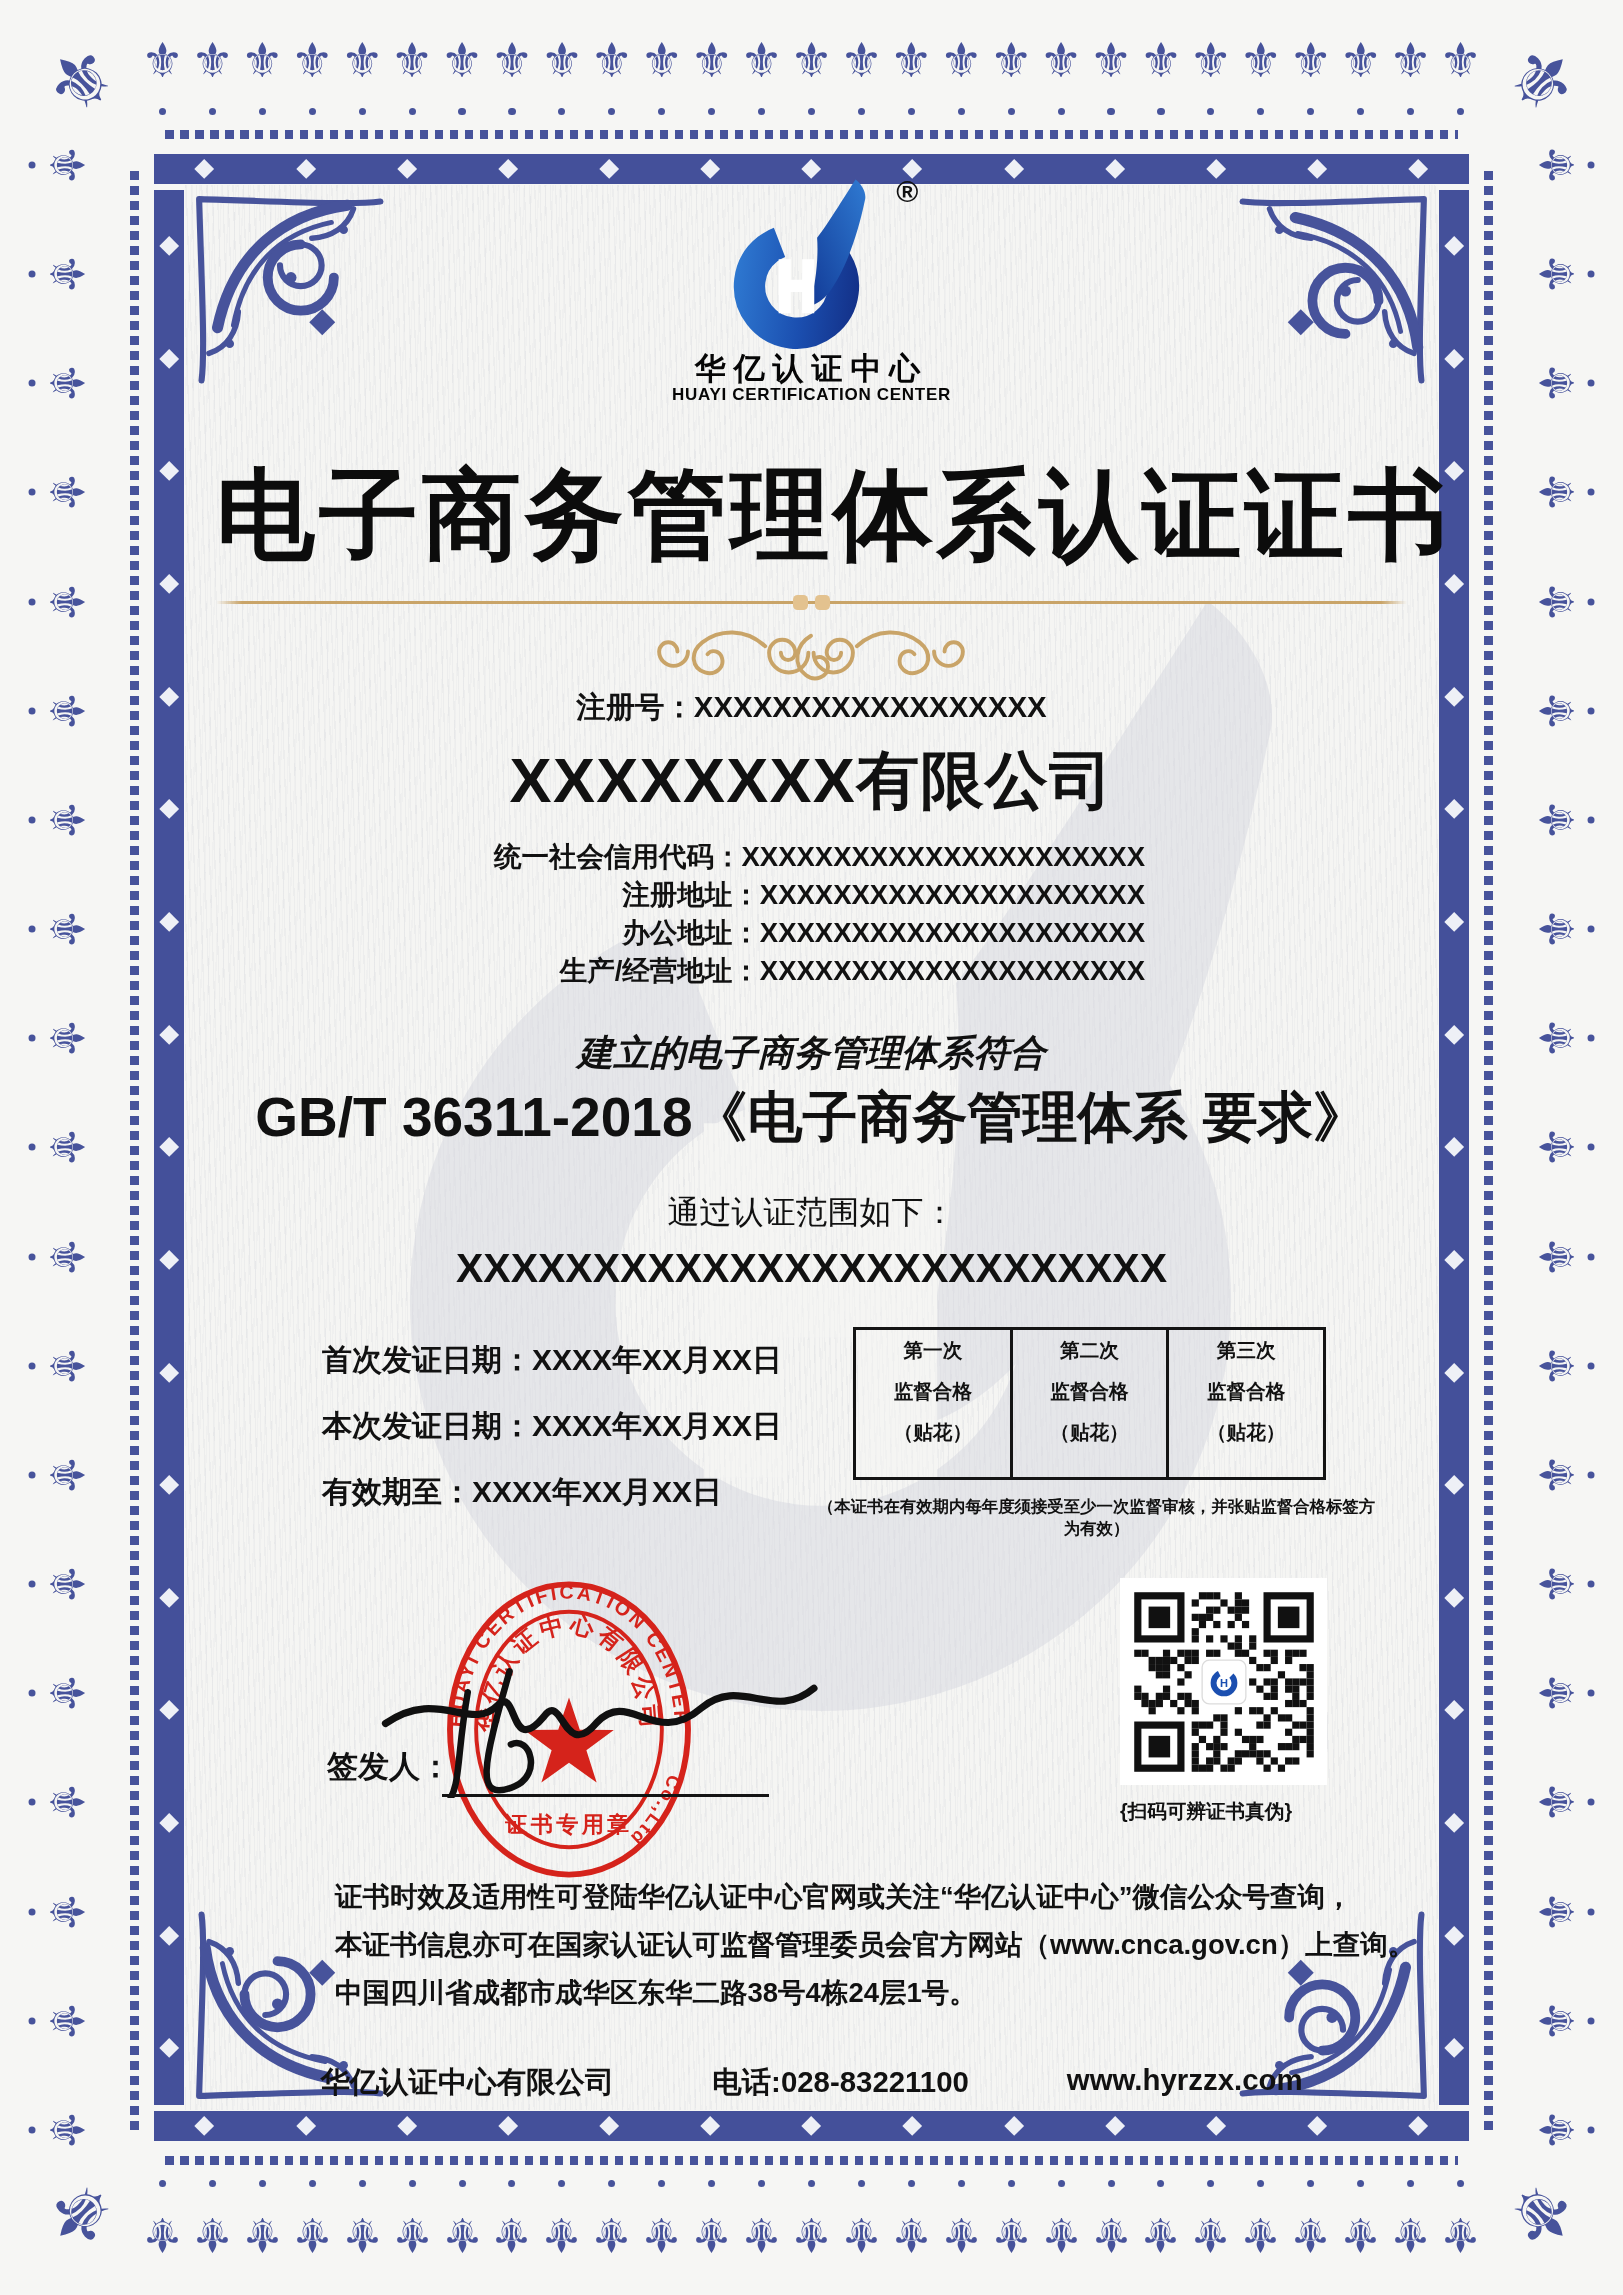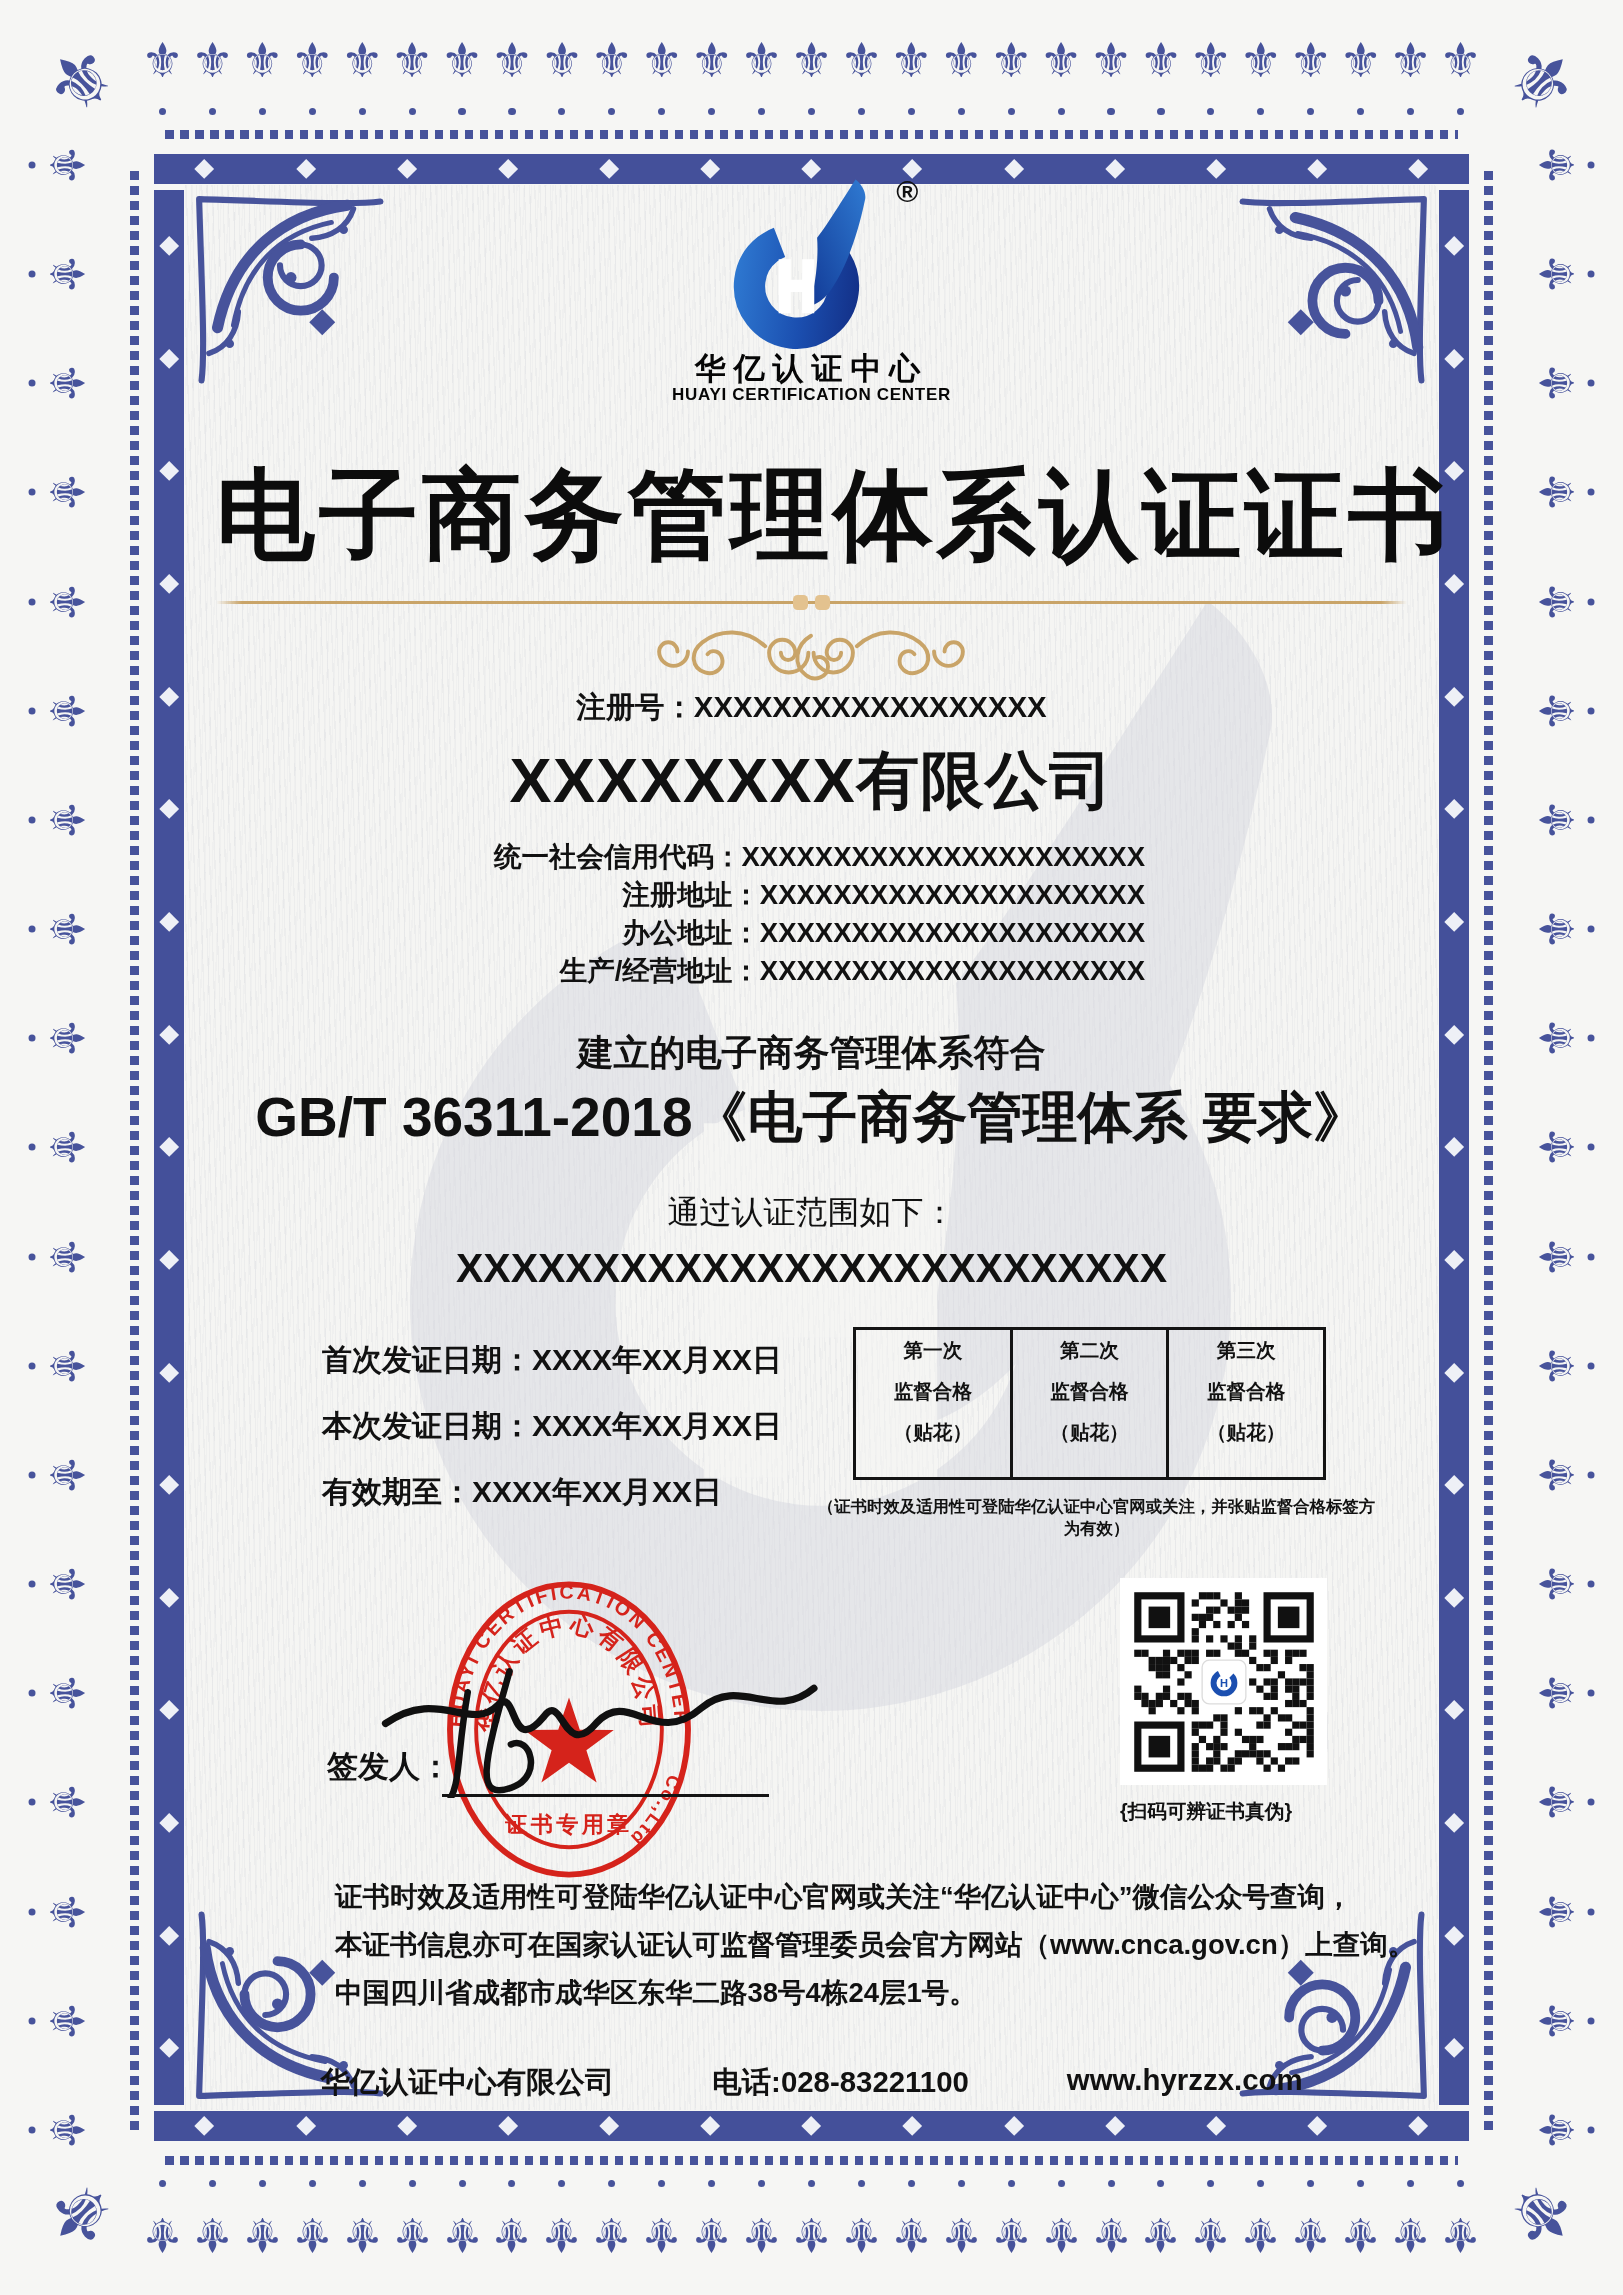--- a/index.html
+++ b/index.html
@@ -57,21 +57,21 @@
   .brand-cn{top:348px;font-size:31px;font-weight:700;letter-spacing:7.9px;color:#060606;}
   .brand-en{top:385px;font-size:17px;font-weight:700;letter-spacing:0.7px;color:#060606;}
   .title{top:450px;font-size:99px;font-weight:900;letter-spacing:3.9px;color:#0c0c0c;padding-left:44px;}
   .gold-line{top:601px;left:216px;right:216px;height:3.3px;background:linear-gradient(90deg,rgba(201,164,104,0) 0,#c9a468 26px,#c9a468 calc(100% - 26px),rgba(201,164,104,0) 100%);display:flex;justify-content:center;}
   .gold-line b{width:15.7px;height:15.7px;background:#e3c28f;margin:-6.5px 3.3px 0;border-radius:4.6px;}
   .flourish{top:612px;left:523px;width:576px;height:79px;}
   .reg-line{top:688px;font-size:29.4px;font-weight:700;}
   .company{top:738px;font-size:63px;font-weight:900;letter-spacing:1.3px;}
   .info-block{top:838px;left:50%;transform:translateX(-50%);width:667px;font-size:27.5px;
       font-weight:700;line-height:38px;text-align:right;white-space:nowrap;}
-  .statement{top:1029px;font-size:36px;font-weight:900;}
+  .statement{top:1029px;font-size:36px;font-weight:900;font-style:italic;}
   .standard{top:1081px;font-size:55px;font-weight:900;}
   .scope-head{top:1191px;font-size:32px;font-weight:400;}
   .scope-val{top:1245px;font-size:41px;font-weight:700;}
   .dates{left:322px;top:1327px;font-size:30px;font-weight:700;line-height:66px;white-space:nowrap;}
   .sup-table{left:853px;top:1327px;width:467px;height:147px;display:flex;border:3.3px solid #141414;}
   .sup-cell{flex:1;display:flex;flex-direction:column;justify-content:flex-start;align-items:center;
       font-size:19.6px;font-weight:700;line-height:41px;}
   .sup-cell + .sup-cell{border-left:3.3px solid #141414;}
   .sup-note{left:815px;top:1496px;width:563px;text-align:center;font-size:16.4px;font-weight:700;}
   .seal{left:399px;top:1569px;width:340px;height:321px;z-index:4;}
@@ -382,21 +382,21 @@
       <div>第二次</div>
       <div>监督合格</div>
       <div>（贴花）</div>
     </div>
     <div class="sup-cell">
       <div>第三次</div>
       <div>监督合格</div>
       <div>（贴花）</div>
     </div>
   </div>
-  <div class="abs sup-note">（证书时效及适用性可登陆华亿认证中心官网或关注，并张贴监督合格标签方为有效）</div>
+  <div class="abs sup-note">（本证书在有效期内每年度须接受至少一次监督审核，并张贴监督合格标签方为有效）</div>
 
   <svg class="abs seal" viewBox="0 0 520 490">
     <ellipse cx="260" cy="245" rx="182" ry="222" fill="none" stroke="#d5231b" stroke-width="9"></ellipse>
     <ellipse cx="260" cy="245" rx="142" ry="180" fill="none" stroke="#d5231b" stroke-width="6"></ellipse>
     <path id="sealTop" d="M 98,245 A 162,200 0 0 1 422,245" fill="none"></path>
     <path id="sealBottom" d="M 422,245 A 162,200 0 0 1 98,245" fill="none"></path>
     <path id="sealInner" d="M 148,245 A 112,148 0 0 1 372,245" fill="none"></path>
     <text font-size="30" font-weight="bold" fill="#d5231b" letter-spacing="4">
       <textPath href="#sealTop" startOffset="50%" text-anchor="middle">HUAYI CERTIFICATION CENTER</textPath>
     </text>

